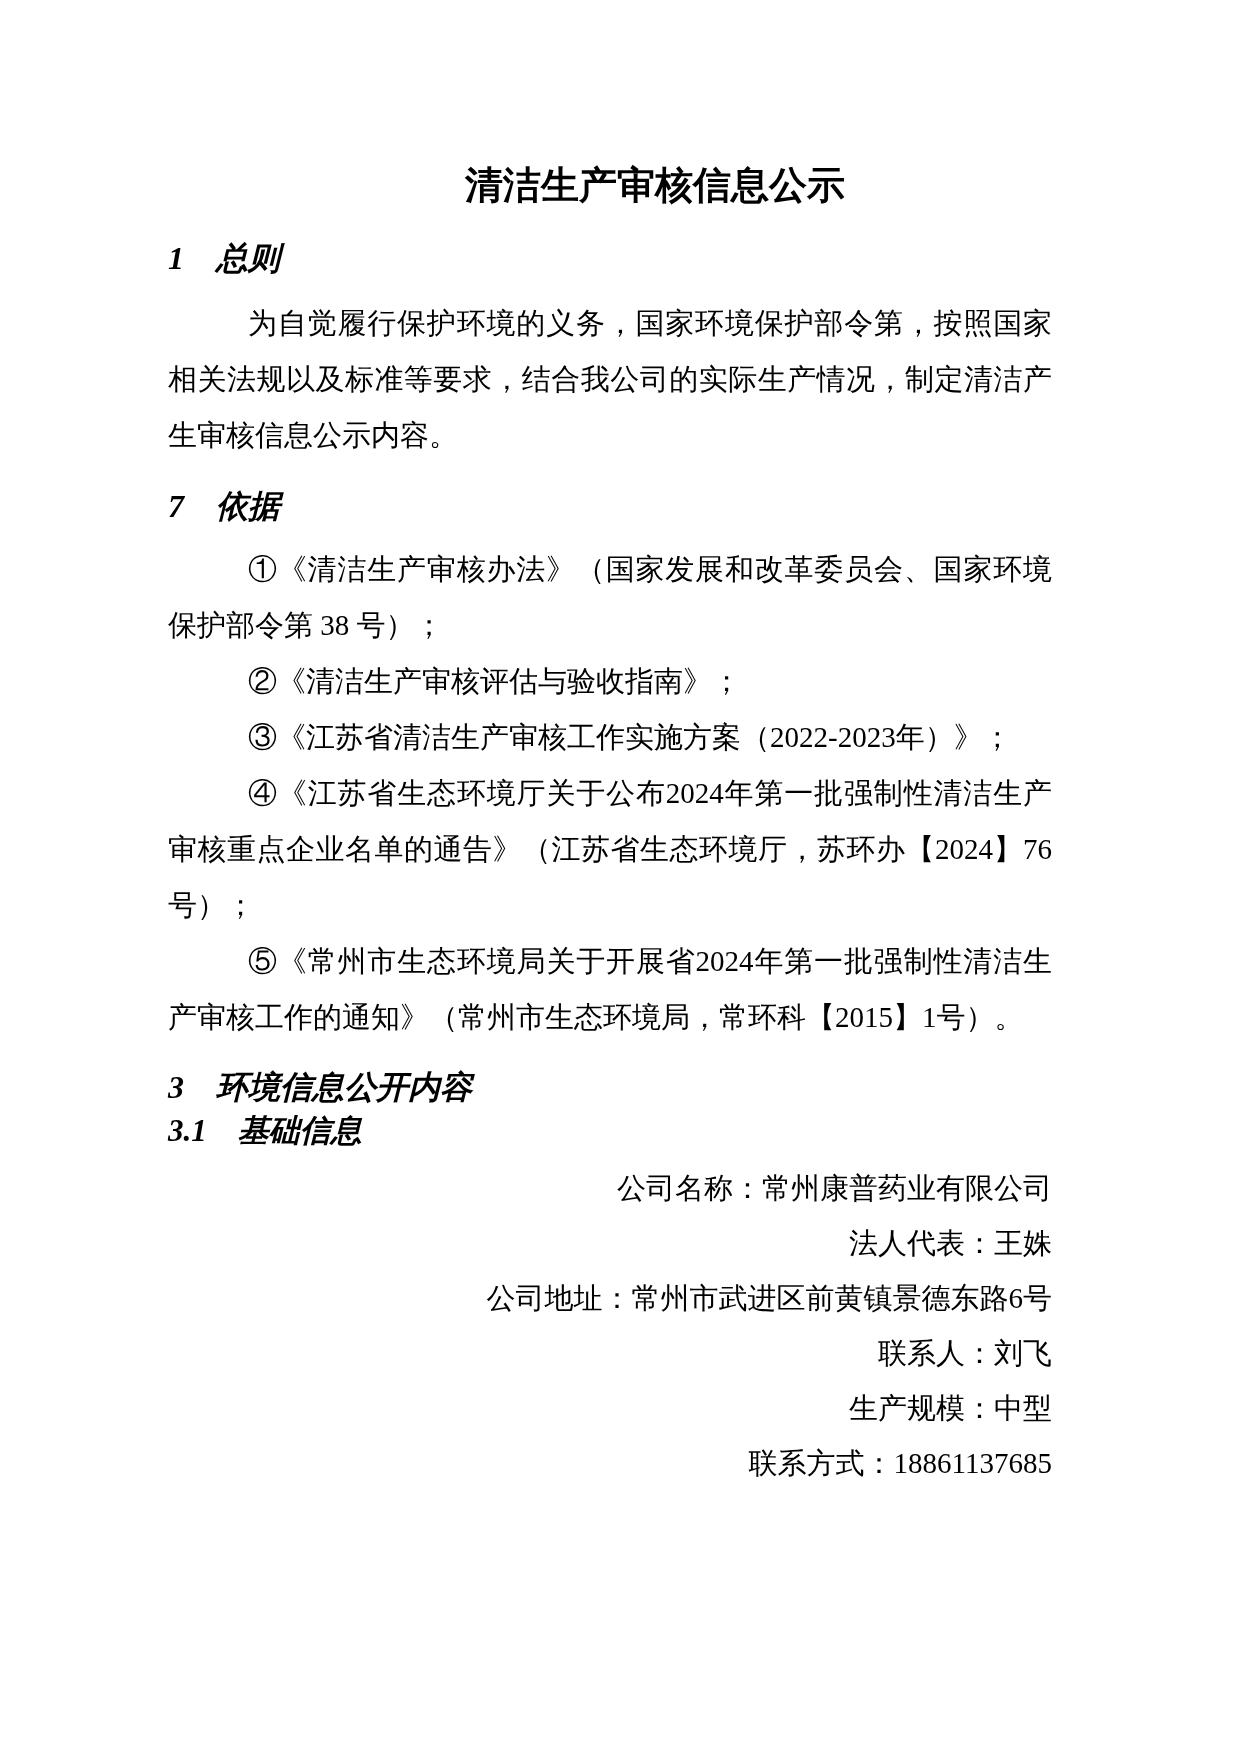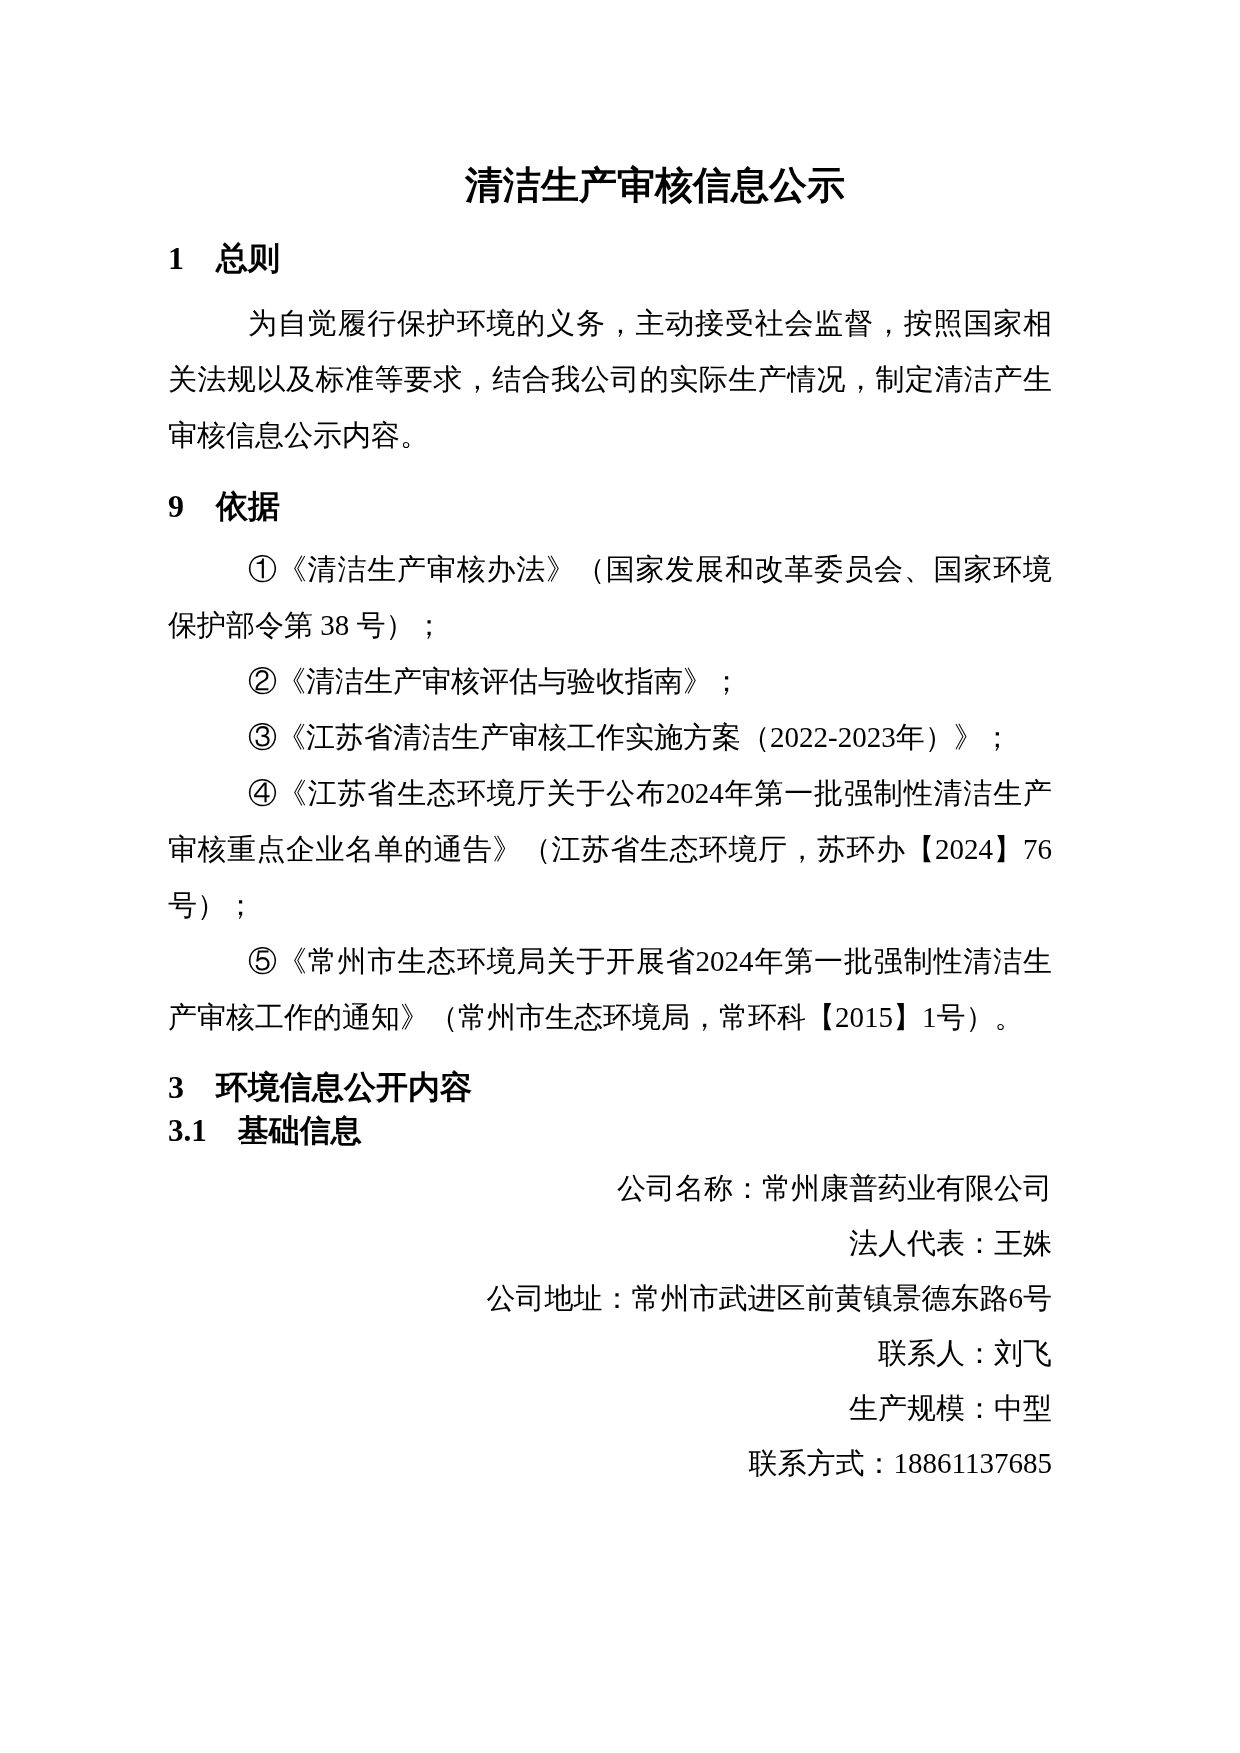--- a/index.html
+++ b/index.html
@@ -26,20 +26,21 @@
     line-height: 44px;
     font-weight: 700;
     text-align: center;
     transform: translateX(45px);
   }
   .heading {
     font-weight: 700;
     font-size: 32px;
     line-height: 44px;
     margin: 0;
+    font-style: italic;
   }
   .h-general   { margin-top: 29px; }
   .h-basis     { margin-top: 21px; }
   .h-env       { margin-top: 20px; }
   .h-basic     { font-size: 31px; }
   .body-text {
     font-size: 29px;
     line-height: 56px;
     text-align: justify;
     text-justify: inter-character;
@@ -60,23 +61,23 @@
 </style>
 </head>
 <body>
 
 <div class="page">
 
   <div class="doc-title">清洁生产审核信息公示</div>
 
   <p class="heading h-general">1　总则</p>
 
-  <p class="body-text p-general">为自觉履行保护环境的义务，主动接受社会监督，按照国家相关法规以及标准等要求，结合我公司的实际生产情况，制定清洁产生审核信息公示内容。</p>
+  <p class="body-text p-general">为自觉履行保护环境的义务，国家环境保护部令第，按照国家相关法规以及标准等要求，结合我公司的实际生产情况，制定清洁产生审核信息公示内容。</p>
 
-  <p class="heading h-basis">9　依据</p>
+  <p class="heading h-basis">7　依据</p>
 
   <div class="ref-items">
     <p class="body-text">①《清洁生产审核办法》（国家发展和改革委员会、国家环境保护部令第 38 号）；</p>
     <p class="body-text">②《清洁生产审核评估与验收指南》；</p>
     <p class="body-text">③《江苏省清洁生产审核工作实施方案（2022-2023年）》；</p>
     <p class="body-text">④《江苏省生态环境厅关于公布2024年第一批强制性清洁生产审核重点企业名单的通告》（江苏省生态环境厅，苏环办【2024】76号）；</p>
     <p class="body-text">⑤《常州市生态环境局关于开展省2024年第一批强制性清洁生产审核工作的通知》（常州市生态环境局，常环科【2015】1号）。</p>
   </div>
 
   <p class="heading h-env">3　环境信息公开内容</p>

